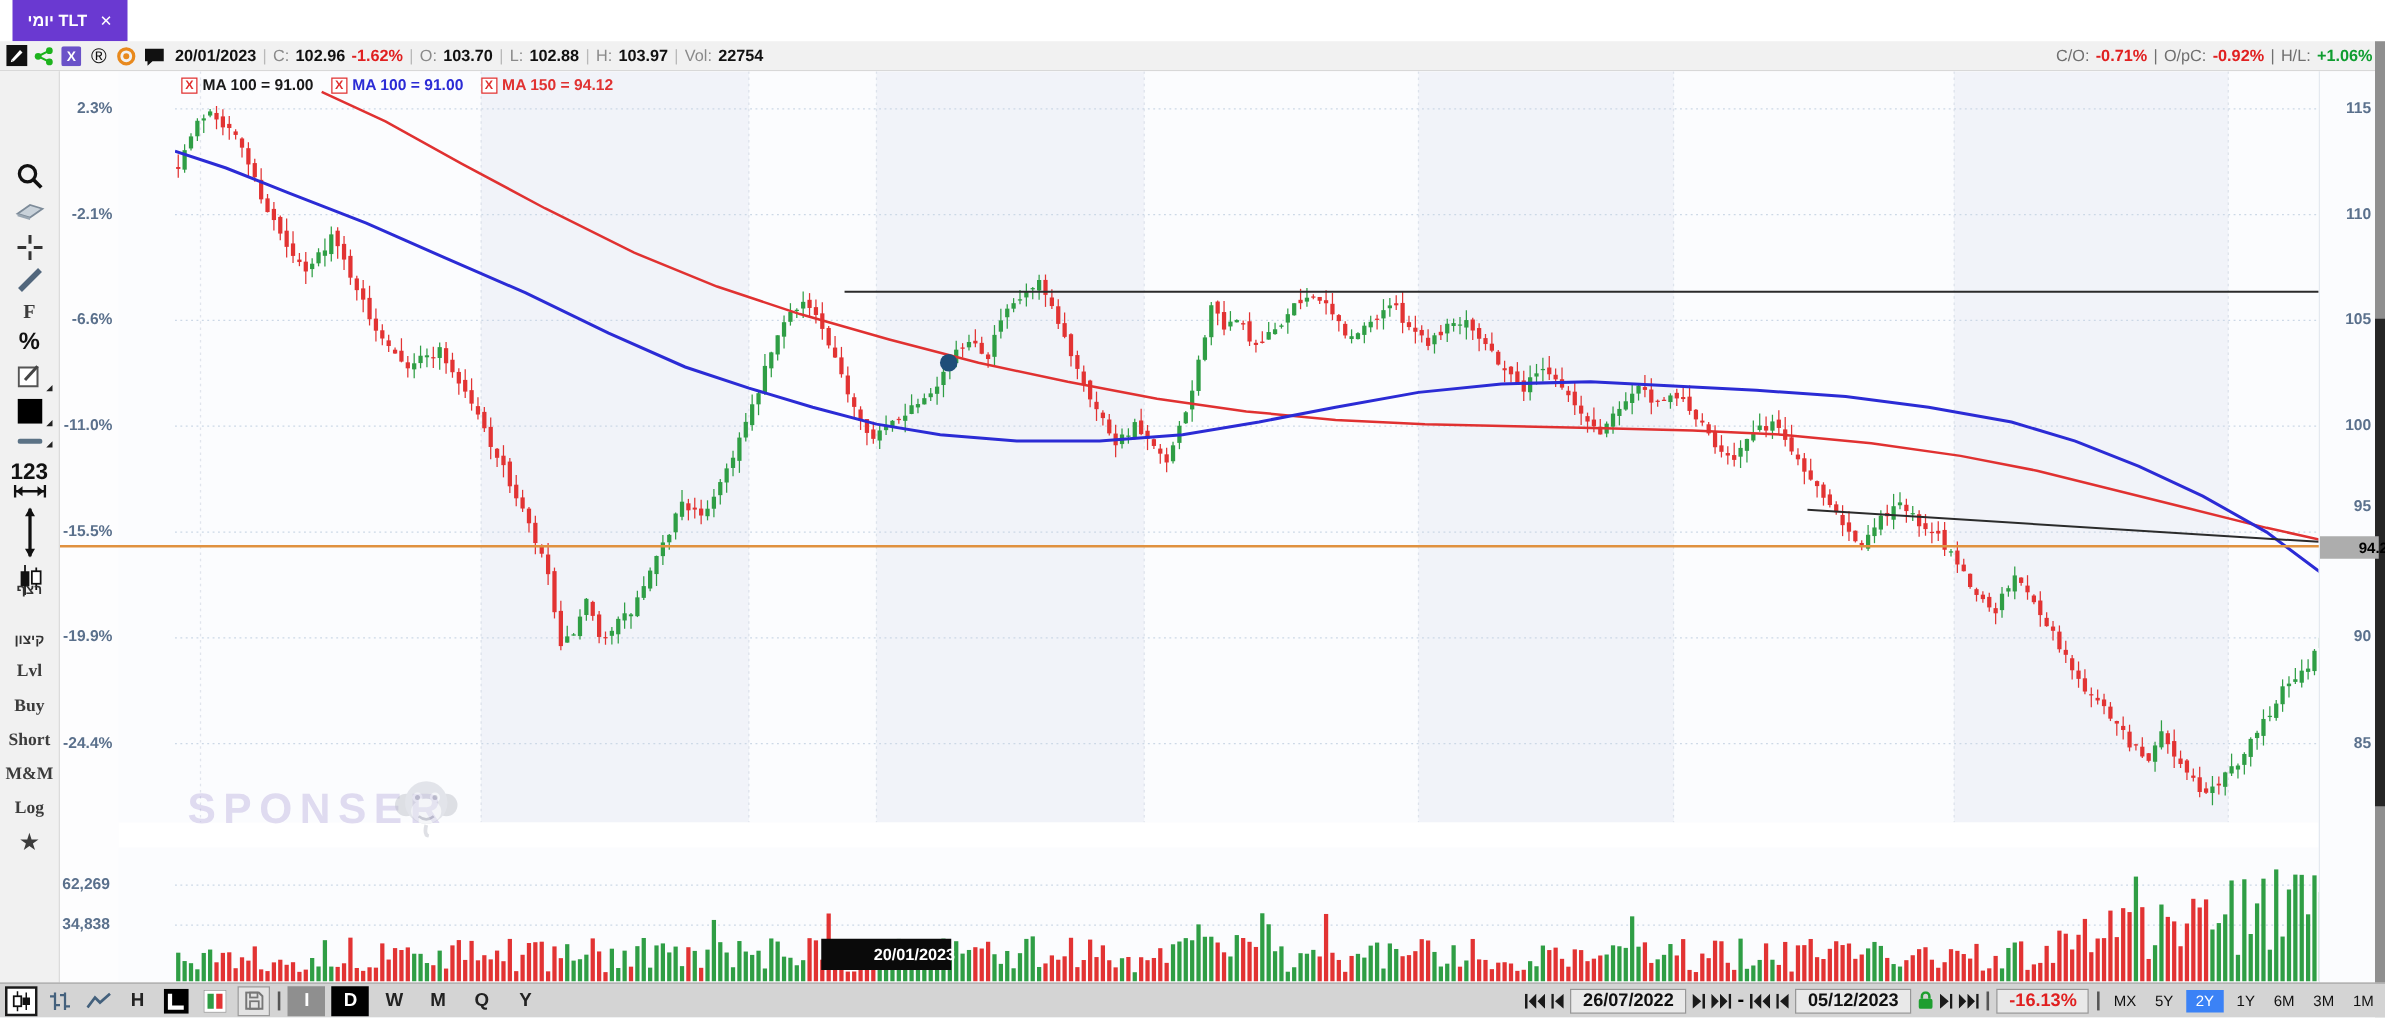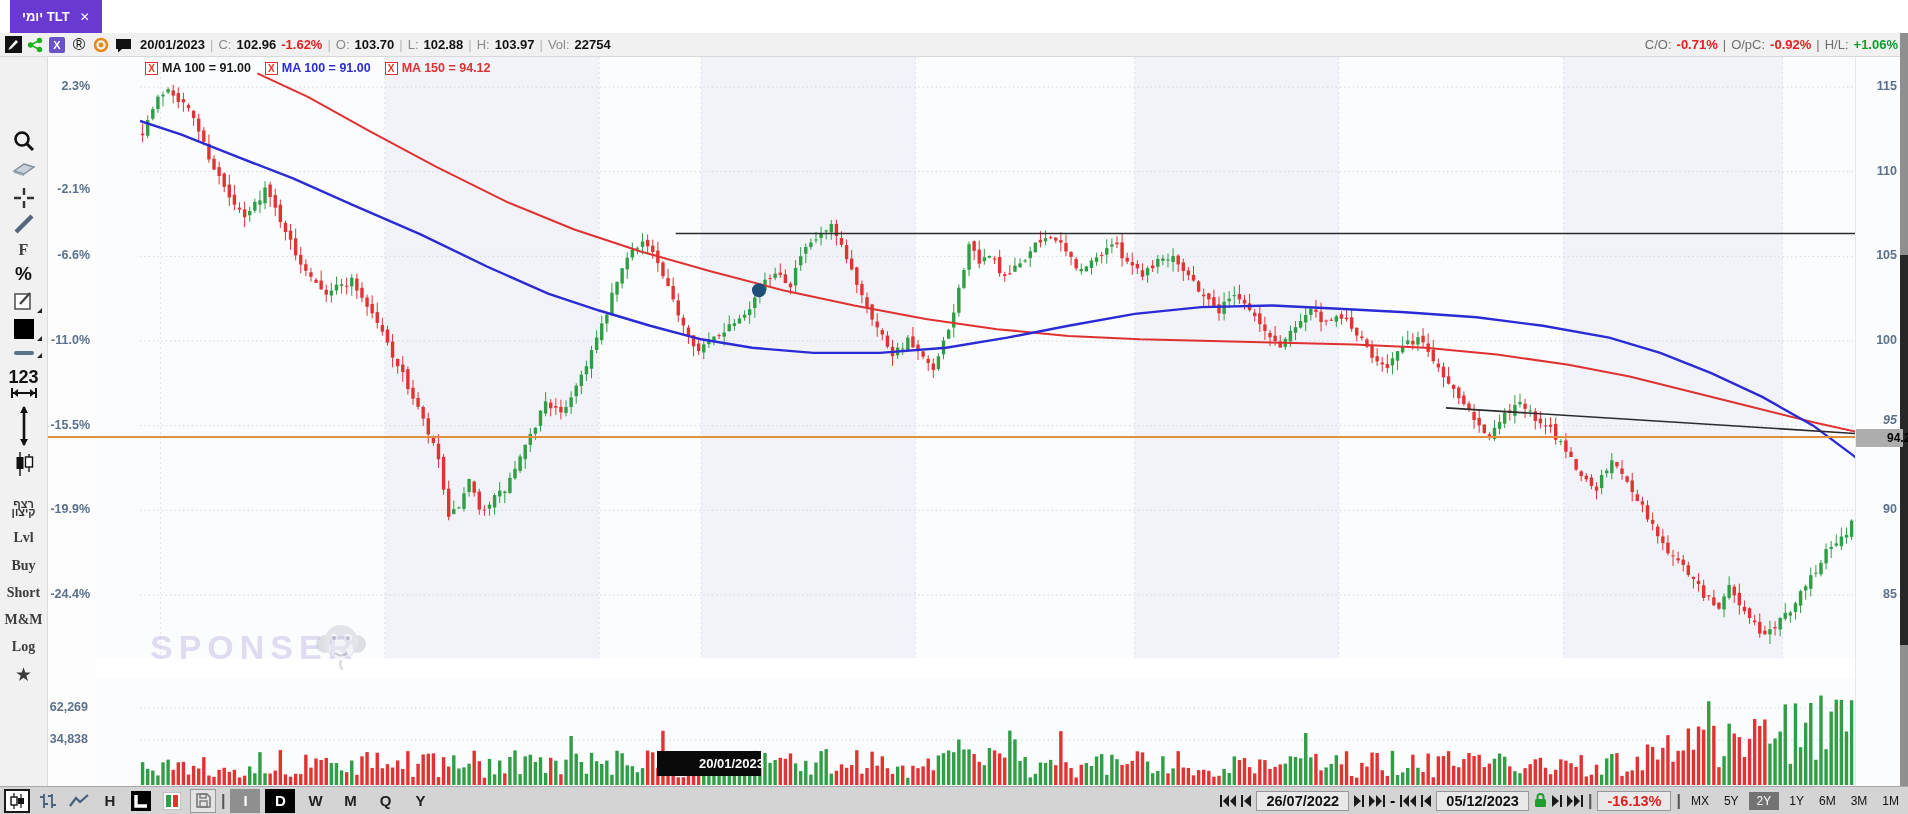--- a/index.html
+++ b/index.html
@@ -68,21 +68,21 @@
             font-weight:bold; font-size:15px; color:#222; cursor:pointer; }
   .bb-btn.boxed { background:#fff; border:2px solid #1a1a1a; }
   .bb-btn.gray { background:#8f8f8f; color:#fff; width:30px; }
   .bb-btn.dark { background:#000; color:#fff; width:30px; }
   .bb-sep { color:#555; font-weight:bold; }
   .date-btn { background:#e9e9e9; border:1px solid #979797; font-weight:bold; font-size:14.5px;
               padding:1px 9px; color:#111; }
   .pct-btn { background:#e9e9e9; border:1px solid #979797; font-weight:bold; font-size:14.5px;
              padding:1px 9px; }
   .period { font-weight:normal; font-size:12px; color:#111; padding:2px 5px; cursor:pointer; }
-  .period.sel { background:#737373; color:#fff; padding:2px 8px; }
+  .period.sel { background:#3b82f6; color:#fff; padding:2px 8px; }
   svg { display:block; }
 </style>
 </head>
 <body>
 
 <div id="app">
 
   <div class="abs tabbar">
     <div class="abs tab">
       <span>יומי TLT</span>
@@ -215,33 +215,33 @@
         </svg>
       </div>
     <div class="side-item" style="top:394px;">
       <svg width="22" height="26">
           <line x1="7" y1="1" x2="7" y2="25" stroke="#111" stroke-width="1.4"></line>
           <rect x="3.5" y="6" width="7" height="12" fill="#111"></rect>
           <line x1="16" y1="3" x2="16" y2="21" stroke="#111" stroke-width="1.4"></line>
           <rect x="12.5" y="6" width="7" height="10" fill="#fff" stroke="#111" stroke-width="1.4"></rect>
         </svg>
       </div>
-    <div class="side-item side-heb" style="top:441px;">רצף</div>
+    <div class="side-item side-heb" style="top:409px;">רצף</div>
     <div class="side-item side-heb" style="top:449px;">קיצון</div>
     <div class="side-item side-label" style="top:473px;">Lvl</div>
     <div class="side-item side-label" style="top:501px;">Buy</div>
     <div class="side-item side-label" style="top:528px;">Short</div>
     <div class="side-item side-label" style="top:555px;">M&amp;M</div>
     <div class="side-item side-label" style="top:582px;">Log</div>
     <div class="side-item" style="top:606px;font-size:19px;color:#3c3c3c;">★</div>
   </div>
 
   <div class="abs axis-left" id="axisLeft">
       <div class="tick" style="left: 2px; top: 22px;">2.3%</div>
-      <div class="tick" style="left: 2px; top: 106.665px; margin-top: 18px;">-2.1%</div>
+      <div class="tick" style="left: 2px; top: 106.665px;">-2.1%</div>
       <div class="tick" style="left: 2px; top: 191.33px;">-6.6%</div>
       <div class="tick" style="left: 2px; top: 275.995px;">-11.0%</div>
       <div class="tick" style="left: 2px; top: 360.66px;">-15.5%</div>
       <div class="tick" style="left: 2px; top: 445.325px;">-19.9%</div>
       <div class="tick" style="left: 2px; top: 529.99px;">-24.4%</div>
       <div class="tick" style="left: 0px; top: 643px;">62,269</div>
       <div class="tick" style="left: 0px; top: 675px;">34,838</div>
     </div>
   <div class="abs plot">
     <svg id="priceSvg" width="1760" height="601" viewBox="0 0 1760 601">
@@ -1315,21 +1315,21 @@
         <rect x="1745.595652173913" y="39.847189600691195" width="3.4" height="67.1528103993088" fill="#2f9e45"></rect>
         <rect x="1750.6971014492754" y="73.17538957695476" width="3.4" height="33.824610423045236" fill="#2f9e45"></rect>
         <rect x="1755.7985507246376" y="25.840029410943387" width="3.4" height="81.15997058905661" fill="#2f9e45"></rect>
       </svg>
   </div>
   <div class="abs axis-right" id="axisRight">
       <div class="tick" style="left: 1px; top: 22px;">115</div>
       <div class="tick" style="left: 1px; top: 106.665px;">110</div>
       <div class="tick" style="left: 1px; top: 191.33px;">105</div>
       <div class="tick" style="left: 1px; top: 275.995px;">100</div>
-      <div class="tick" style="left: 1px; top: 356px; font-style: italic;">95</div>
+      <div class="tick" style="left: 1px; top: 341px;">95</div>
       <div class="tick" style="left: 1px; top: 445.325px;">90</div>
       <div class="tick" style="left: 1px; top: 529.99px;">85</div>
     </div>
   <div class="abs scroll-track"></div>
   <div class="abs scroll-thumb"></div>
 
   <div class="abs legend">
     <span class="item">
       <span class="xbox">X</span>
       <span style="color:#1a1a1a;">MA 100 = 91.00</span>

